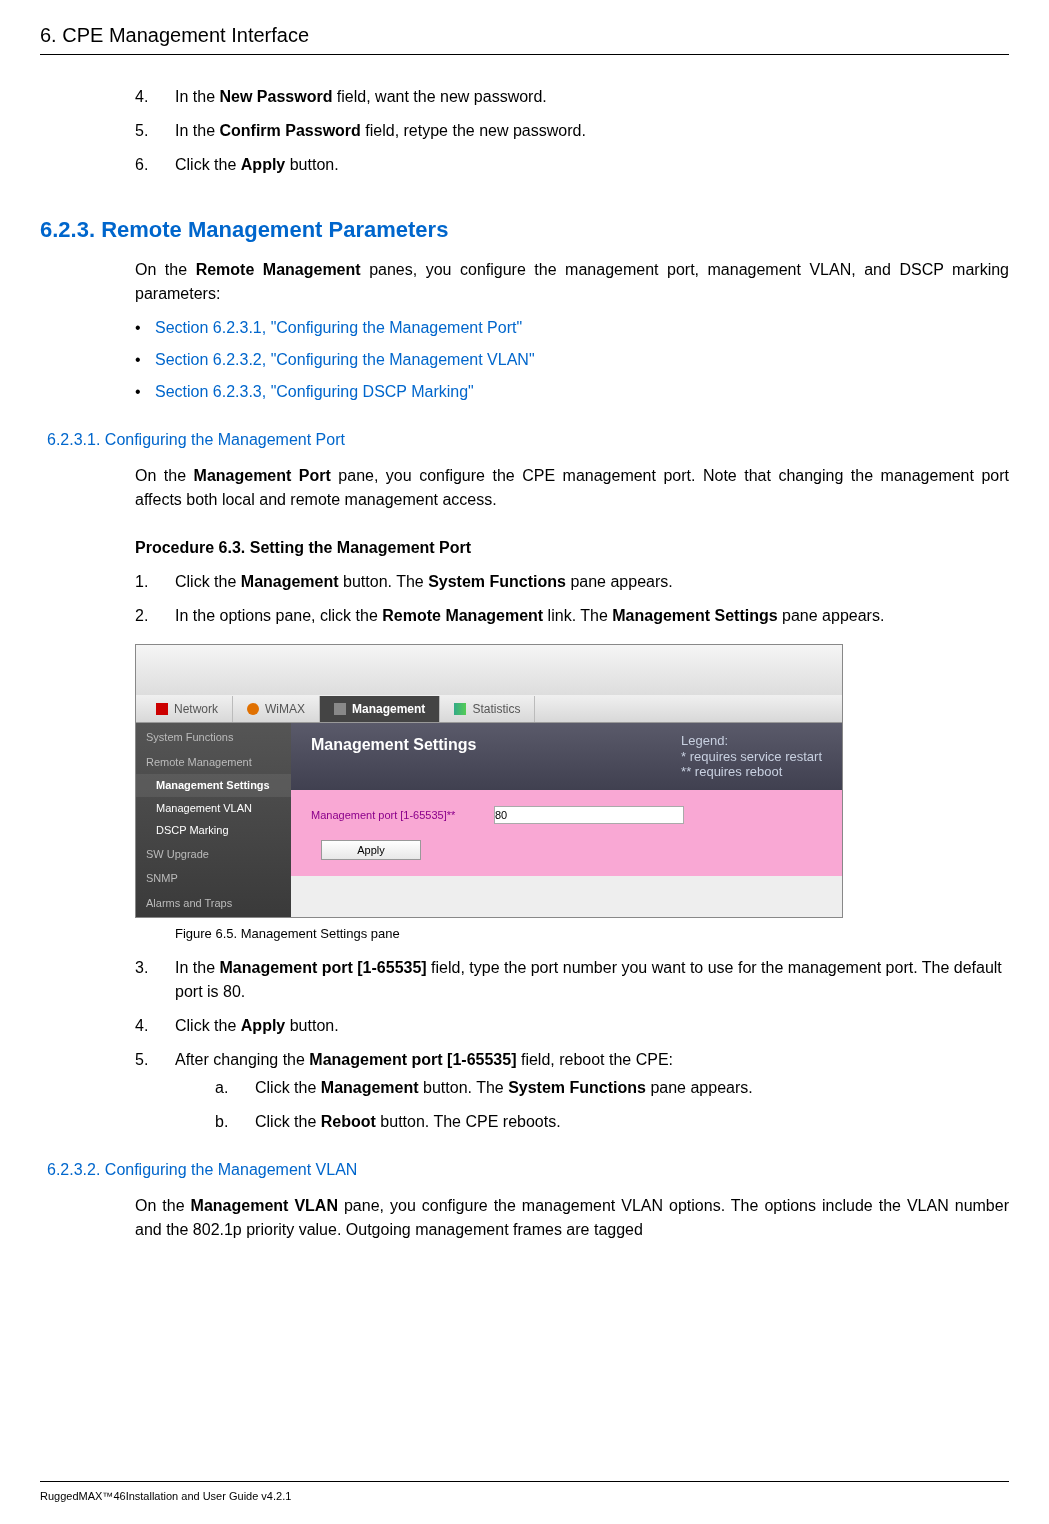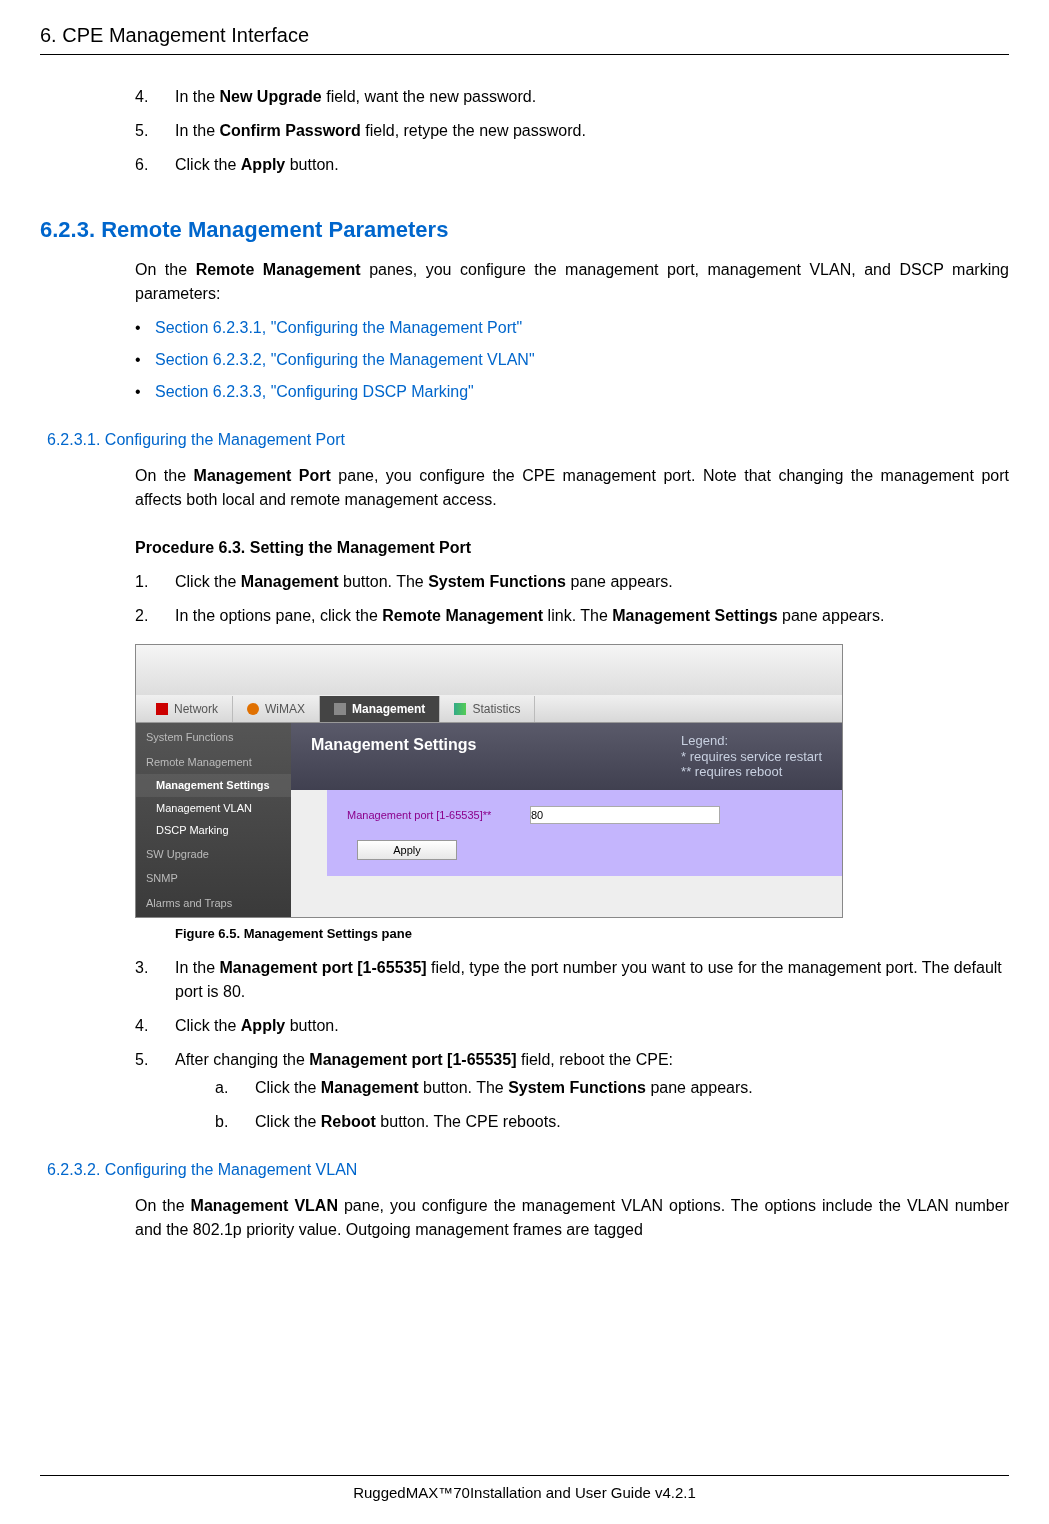--- a/index.html
+++ b/index.html
@@ -97,34 +97,34 @@
       margin-top: 24px;
       margin-bottom: 10px;
     }
     .figure-container {
       margin-left: 95px;
       margin-top: 16px;
       margin-bottom: 12px;
     }
     .figure-caption {
       font-size: 13px;
-      font-weight: bold;
+      font-weight: normal;
       margin-top: 6px;
       margin-left: 40px;
     }
     .footer {
       position: absolute;
       bottom: 20px;
       left: 40px;
       right: 40px;
     }
     .footer .footer-content {
       display: flex;
-      justify-content: center;
-      font-size: 15px;
+      justify-content: flex-start;
+      font-size: 11px;
     }
     .footer hr {
       border: none;
       border-top: 1.5px solid #000;
       margin-bottom: 6px;
     }
     
     .ui-screenshot {
       width: 708px;
       background: #ccc;
@@ -201,23 +201,22 @@
       justify-content: space-between;
       align-items: flex-start;
     }
     .ui-legend {
       font-size: 13px;
       color: #c8d0e0;
       font-weight: normal;
       line-height: 1.2;
     }
     .ui-main-content {
-      background: #c4b5fd;
+      background: #f9a8d4;
       padding: 16px 20px;
-      margin-left: 36px;
     }
     .ui-field-row {
       display: flex;
       align-items: center;
       gap: 18px;
       margin-bottom: 16px;
     }
     .ui-field-label {
       color: #8b008b;
       font-size: 11px;
@@ -243,21 +242,21 @@
   </style>
 </head>
 <body>
 
 <div class="header">6. CPE Management Interface</div>
 <hr class="hr-line">
 
 <ol class="steps">
   <li>
     <span class="num">4.</span>
-    <span>In the </span><span class="bold">New Upgrade</span><span> field, want the new password.</span>
+    <span>In the </span><span class="bold">New Password</span><span> field, want the new password.</span>
   </li>
   <li>
     <span class="num">5.</span>
     <span>In the </span><span class="bold">Confirm Password</span><span> field, retype the new password.</span>
   </li>
   <li>
     <span class="num">6.</span>
     <span>Click the </span><span class="bold">Apply</span><span> button.</span>
   </li>
 </ol>
@@ -371,16 +370,16 @@
 
 <h3 class="sub-heading">6.2.3.2. Configuring the Management VLAN</h3>
 <p class="para">
   <span>On the </span><span class="bold">Management VLAN</span><span> pane, you configure the management VLAN options. The options include the VLAN number and the 802.1p priority value. Outgoing management frames are tagged</span>
 </p>
 
 <div class="footer">
   <hr>
   <div class="footer-content">
     <span>RuggedMAX™</span>
-    <span>70</span>
+    <span>46</span>
     <span>Installation and User Guide v4.2.1</span>
   </div>
 </div>
 
 </body></html>

